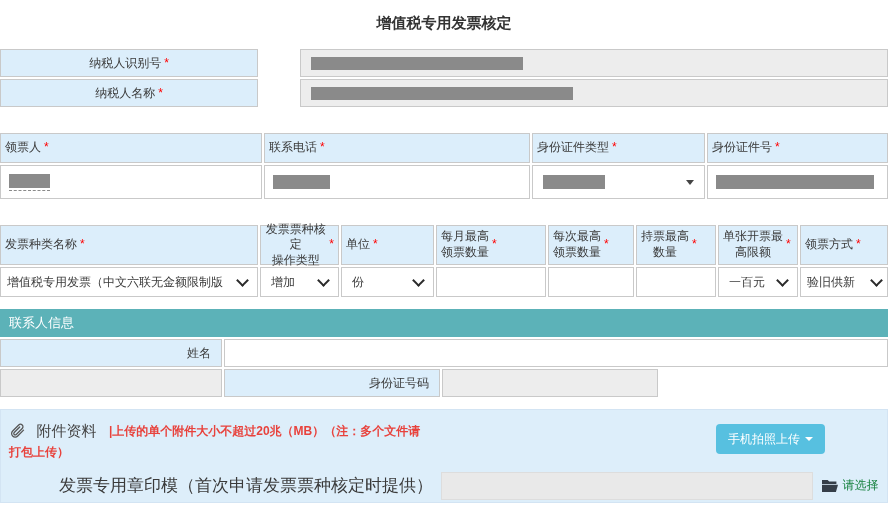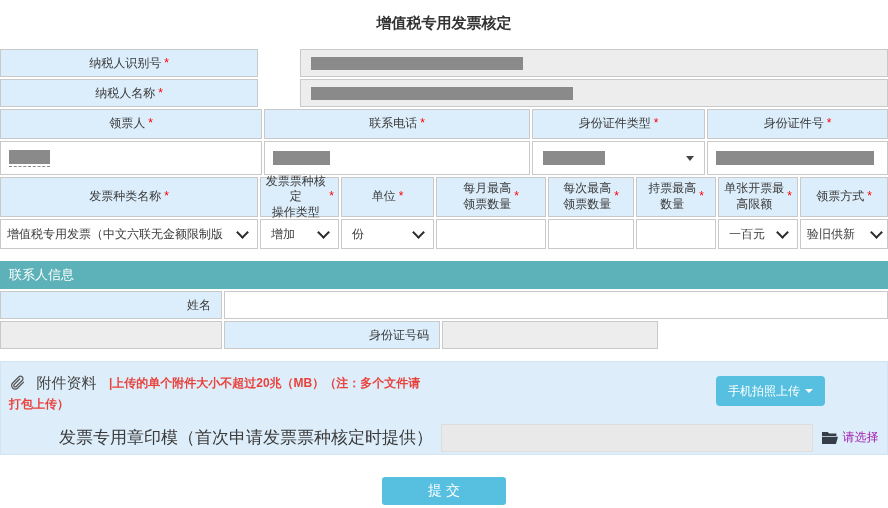--- a/index.html
+++ b/index.html
@@ -7,21 +7,21 @@
   .page{width:888px;}
   .page-title{padding-top:14px;text-align:center;font-size:15px;font-weight:bold;color:#333;}
   .req{color:#f00;margin-left:3px;font-size:12px;}
 
   
   .tbl{display:flex;flex-direction:column;gap:2px;margin-top:16px;}
   .grid{display:grid;gap:2px;}
   .cell{display:flex;align-items:center;border:1px solid #c9c9c9;font-size:12px;box-sizing:border-box;}
   .lbl{background:#dceefb;justify-content:flex-end;padding-right:10px;}
   .lbl-c{background:#dceefb;justify-content:center;}
-  .hdr{background:#dceefb;justify-content:center;text-align:center;line-height:1.3;padding:0 4px;white-space:pre-line;}
+  .hdr{background:#dceefb;text-align:center;line-height:1.3;padding:0 4px;white-space:pre-line;margin-top:24px;}
   .gray{background:#ededed;}
   .white{background:#fff;}
   .r28{height:28px;} .r30{height:30px;} .r34{height:34px;} .r40{height:40px;}
 
   .t1a{grid-template-columns:258px 1fr;gap:42px;}
   .t1b{grid-template-columns:262px 266px 173px 1fr;}
   .t1c{grid-template-columns:258px 79px 93px 110px 86px 80px 80px 1fr;}
   .tca{grid-template-columns:222px 1fr;}
   .tcb{grid-template-columns:222px 216px 216px 1fr;}
 
@@ -42,21 +42,21 @@
   .attach-hd{padding:10px 8px 6px 8px;min-height:48px;box-sizing:border-box;}
   .attach-text{max-width:412px;line-height:20px;}
   .attach-title{font-size:15px;color:#444;vertical-align:middle;margin-right:8px;}
   .clip{vertical-align:middle;margin-right:6px;}
   .attach-note{font-size:12px;font-weight:bold;color:#e8423c;vertical-align:middle;}
   .btn-camera{position:absolute;top:14px;right:62px;height:30px;padding:0 12px;background:#57c0e0;border:none;border-radius:4px;color:#fff;font-size:12px;display:flex;align-items:center;gap:5px;cursor:pointer;font-family:inherit;}
   .caret-w{width:0;height:0;border-left:4px solid transparent;border-right:4px solid transparent;border-top:4px solid #fff;}
   .seal-row{display:flex;align-items:center;height:32px;margin-top:2px;background:#ddeefa;}
   .seal-lbl{width:440px;text-align:right;font-size:17px;padding-right:8px;box-sizing:border-box;}
   .seal-field{width:372px;height:28px;background:#e9e9e9;border:1px solid #dddddd;box-sizing:border-box;}
-  .seal-choose{flex:1;display:flex;align-items:center;justify-content:center;gap:5px;font-size:12px;color:#a21caf;cursor:pointer;text-align:right;}
+  .seal-choose{flex:1;display:flex;align-items:center;justify-content:center;gap:5px;font-size:12px;color:#15803d;cursor:pointer;text-align:right;}
 
   .submit-wrap{text-align:center;margin-top:22px;}
   .btn-submit{width:124px;height:28px;background:#57c0e0;border:none;border-radius:3px;color:#fff;font-size:14px;cursor:pointer;font-family:inherit;}
 </style>
 </head>
 <body>
 
 <div class="page">
 
   <div class="page-title">增值税专用发票核定</div>

